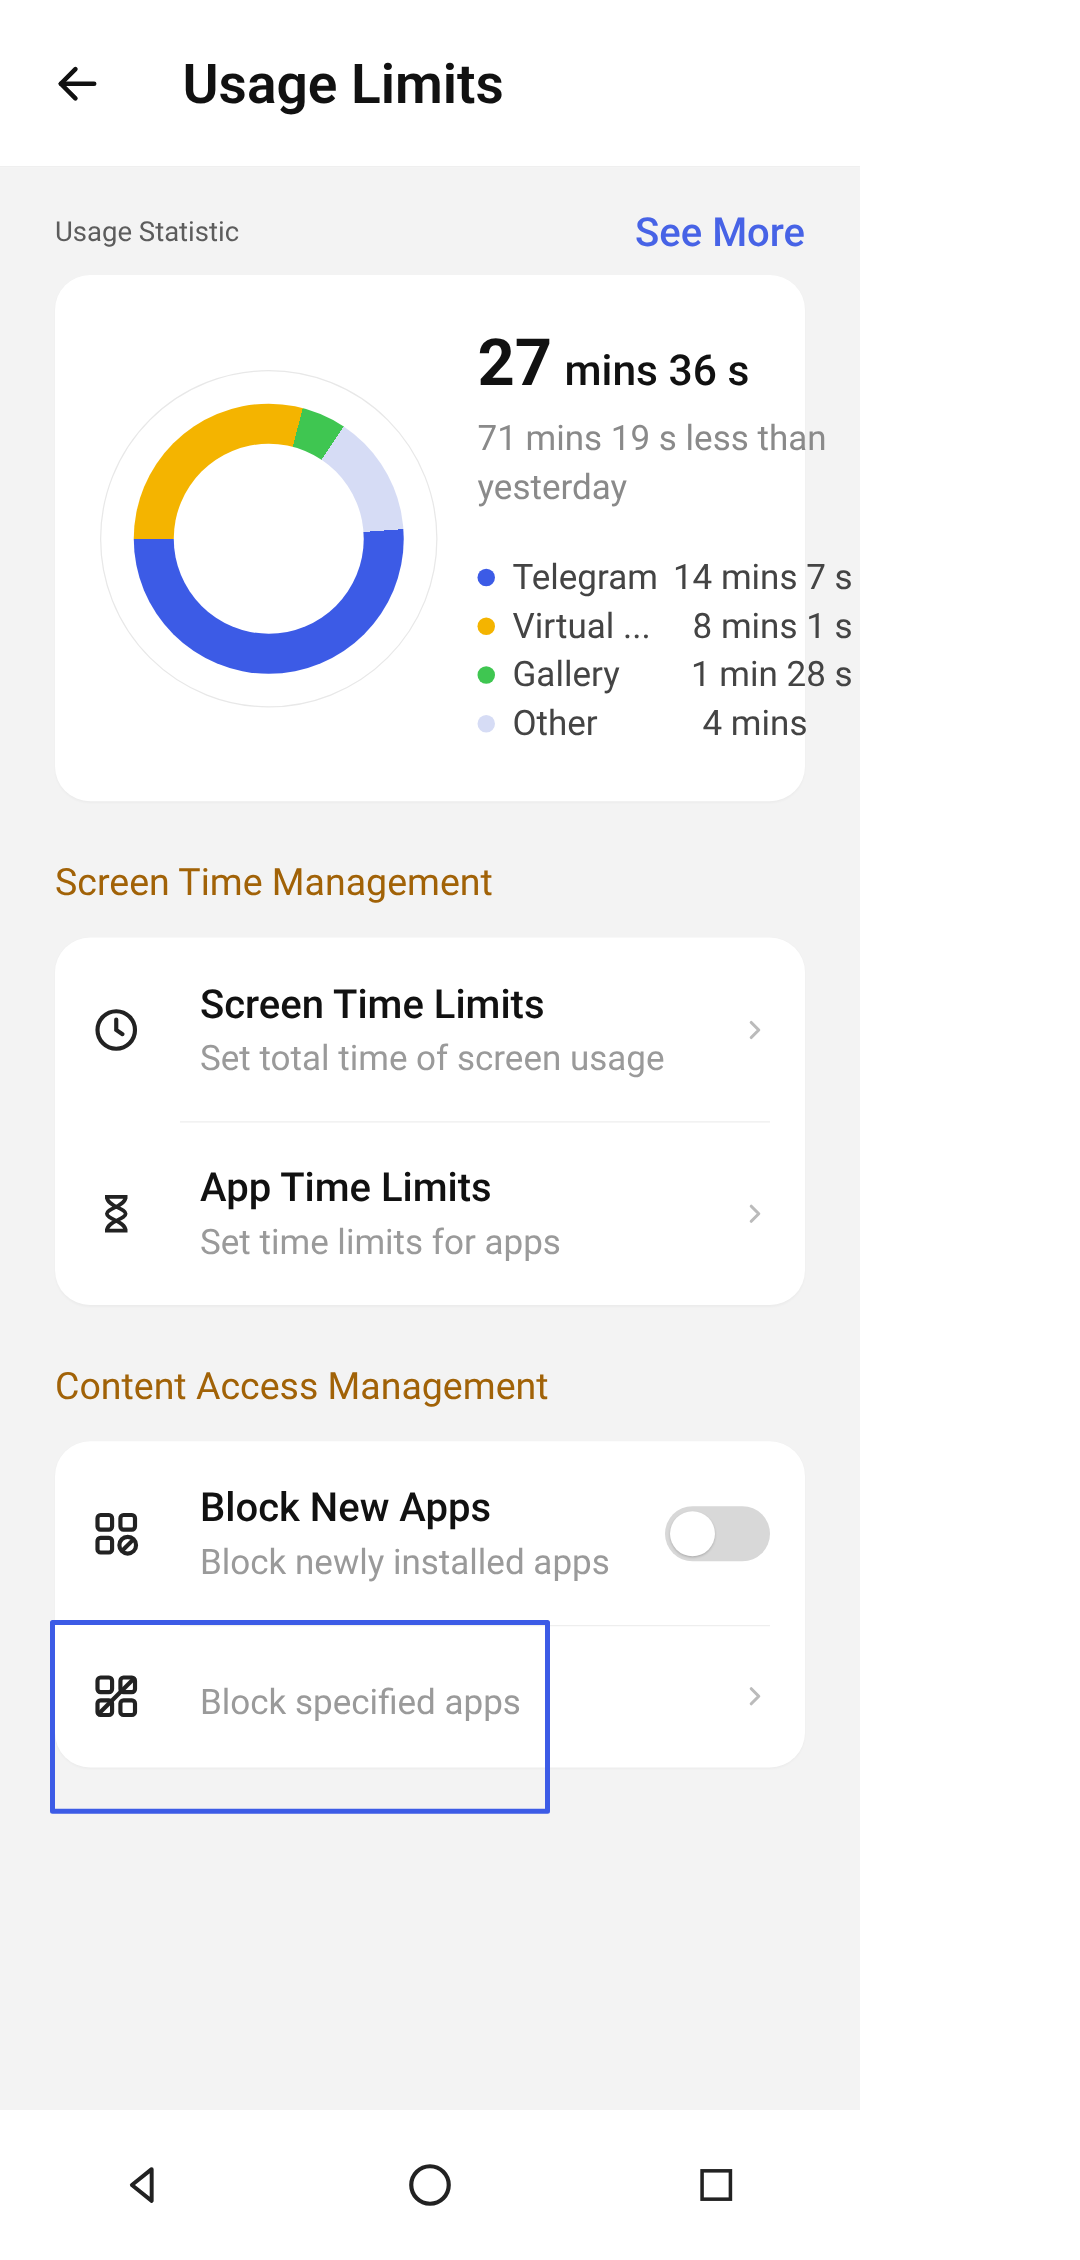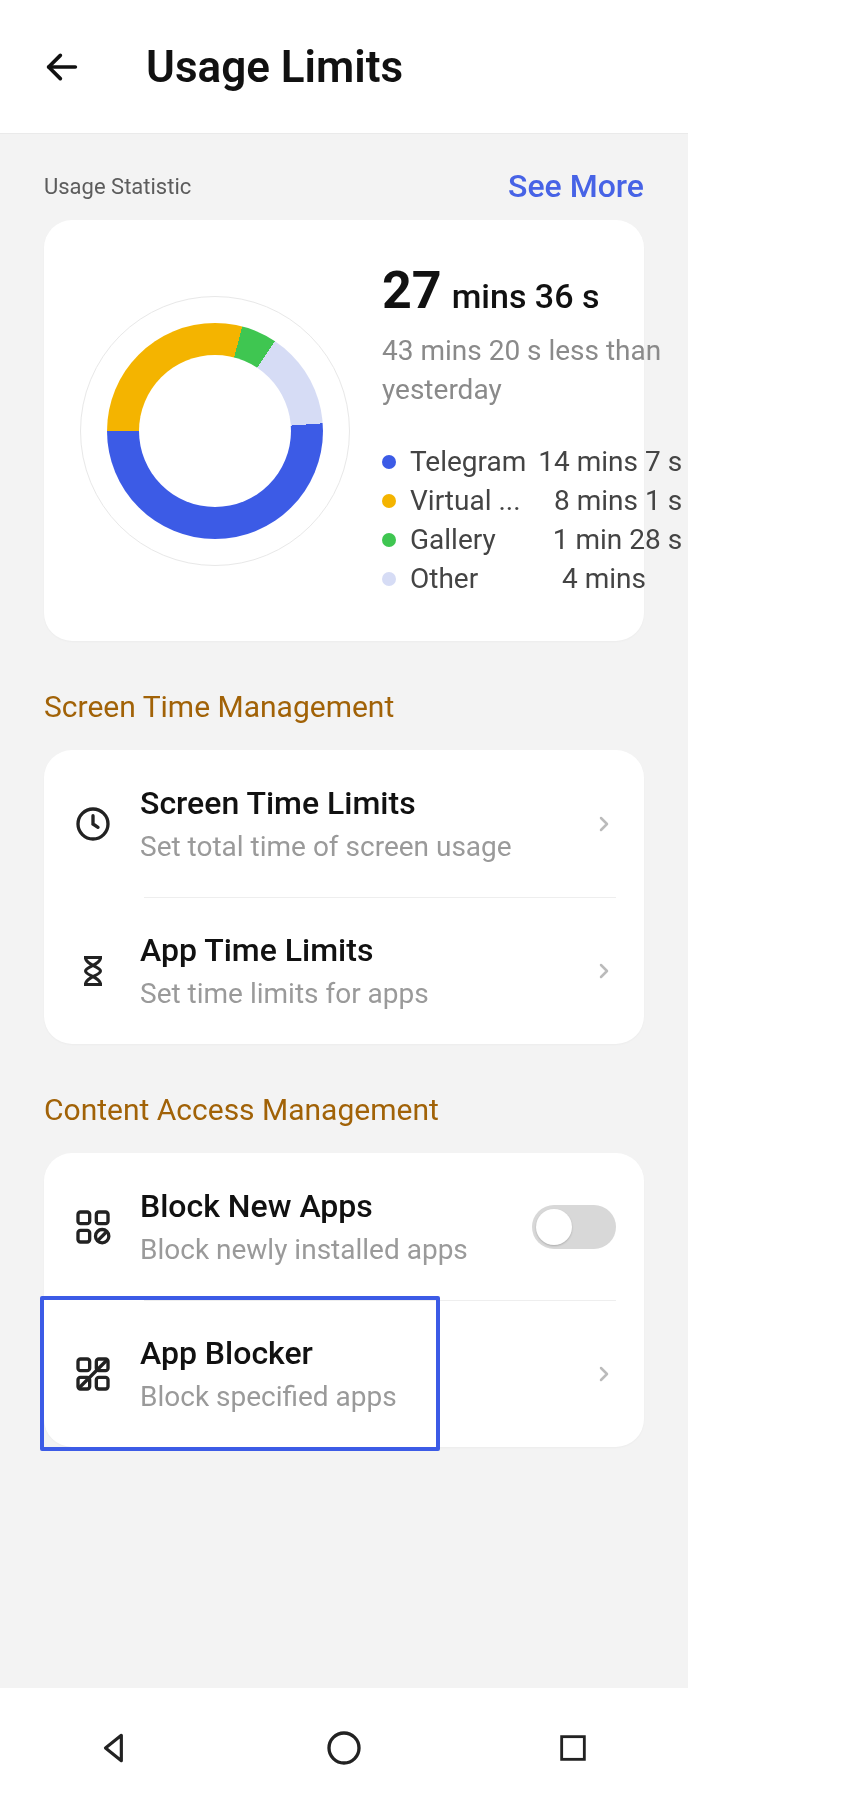--- a/index.html
+++ b/index.html
@@ -33,21 +33,21 @@
   .compare { font-size: 28px; color:#8a8a8a; line-height:1.4; margin-top:10px; max-width: 300px; }
   .legend { margin-top: 36px; }
   .legend-row { display:flex; align-items:center; font-size:28px; color:#444; margin-bottom:6px; }
   .dot { width:14px; height:14px; border-radius:50%; margin-right:14px; flex-shrink:0; }
   .legend-name { flex:1; white-space:nowrap; overflow:hidden; text-overflow:ellipsis; max-width:140px; }
   .legend-val { color:#444; white-space:nowrap; margin-left:12px; }
 
   
   .mgmt-section-label { font-size:30px; color:#a16207; margin: 48px 0 26px; }
   .list-card { background:#fff; border-radius:28px; box-shadow:0 1px 2px rgba(0,0,0,0.03); }
-  .list-item { display:flex; align-items:center; padding: 34px 28px 34px 26px; position:relative; }
+  .list-item { display:flex; align-items:center; padding: 34px 28px 34px 26px; position:relative;gap:20px; }
   .list-item + .list-item::before { content:""; position:absolute; top:0; left:100px; right:28px; height:1px; background:#eee; }
   .li-icon { width:46px; height:46px; margin-right:24px; display:flex; align-items:center; justify-content:center; color:#222; flex-shrink:0; }
   .li-text { flex:1; }
   .li-title { font-size:32px; color:#111; font-weight:500; }
   .li-sub { font-size:28px; color:#9a9a9a; margin-top:8px; }
   .chevron { color:#bbb; }
   .toggle { width:84px; height:44px; background:#d8d8d8; border-radius:22px; position:relative; }
   .toggle::after { content:""; position:absolute; left:4px; top:4px; width:36px; height:36px; background:#fff; border-radius:50%; box-shadow:0 1px 2px rgba(0,0,0,0.2); }
 
   .highlight-box { border:4px solid #3c5be6; position:absolute; pointer-events:none; border-radius:2px; }
@@ -82,21 +82,21 @@
       <div class="donut-wrap">
         <div class="donut-outer">
             <div class="donut" id="donut" style="background: conic-gradient(from 270deg, rgb(244, 180, 0) 0deg, rgb(244, 180, 0) 104.6deg, rgb(63, 198, 81) 104.6deg, rgb(63, 198, 81) 123.7deg, rgb(214, 220, 245) 123.7deg, rgb(214, 220, 245) 175.9deg, rgb(60, 91, 230) 175.9deg, rgb(60, 91, 230) 360deg);"></div>
           </div>
       </div>
       <div class="stats-right">
         <div class="big-time">
           <span class="num">27</span>
           <span>mins 36 s</span>
         </div>
-        <div class="compare">43 mins 20 s less than yesterday</div>
+        <div class="compare">71 mins 19 s less than yesterday</div>
         <div class="legend" id="legend">
             <div class="legend-row">
               <span class="dot" style="background:#3c5be6"></span>
               <span class="legend-name">Telegram</span>
               <span class="legend-val">14 mins 7 s</span>
             </div>
             <div class="legend-row">
               <span class="dot" style="background:#f4b400"></span>
               <span class="legend-name">Virtual ...</span>
               <span class="legend-val">8 mins 1 s</span>
@@ -170,21 +170,20 @@
           <div class="li-icon">
             <svg width="40" height="40" viewBox="0 0 24 24" fill="none" stroke="#222" stroke-width="2">
               <rect x="3" y="3" width="7" height="7" rx="1.5"></rect>
               <rect x="14" y="3" width="7" height="7" rx="1.5"></rect>
               <rect x="3" y="14" width="7" height="7" rx="1.5"></rect>
               <rect x="14" y="14" width="7" height="7" rx="1.5"></rect>
               <line x1="3" y1="21" x2="21" y2="3"></line>
             </svg>
           </div>
           <div class="li-text">
-            <div class="li-title">App Blocker</div>
             <div class="li-sub">Block specified apps</div>
           </div>
           <svg class="chevron" width="24" height="24" viewBox="0 0 24 24" fill="none" stroke="#bbb" stroke-width="2.5" stroke-linecap="round" stroke-linejoin="round">
             <polyline points="9 6 15 12 9 18"></polyline>
           </svg>
         </div>
         <div class="highlight-box" style="left: -4px; top: 143px; width: 400px; height: 155px;"></div>
       </div>
   </div>
 

